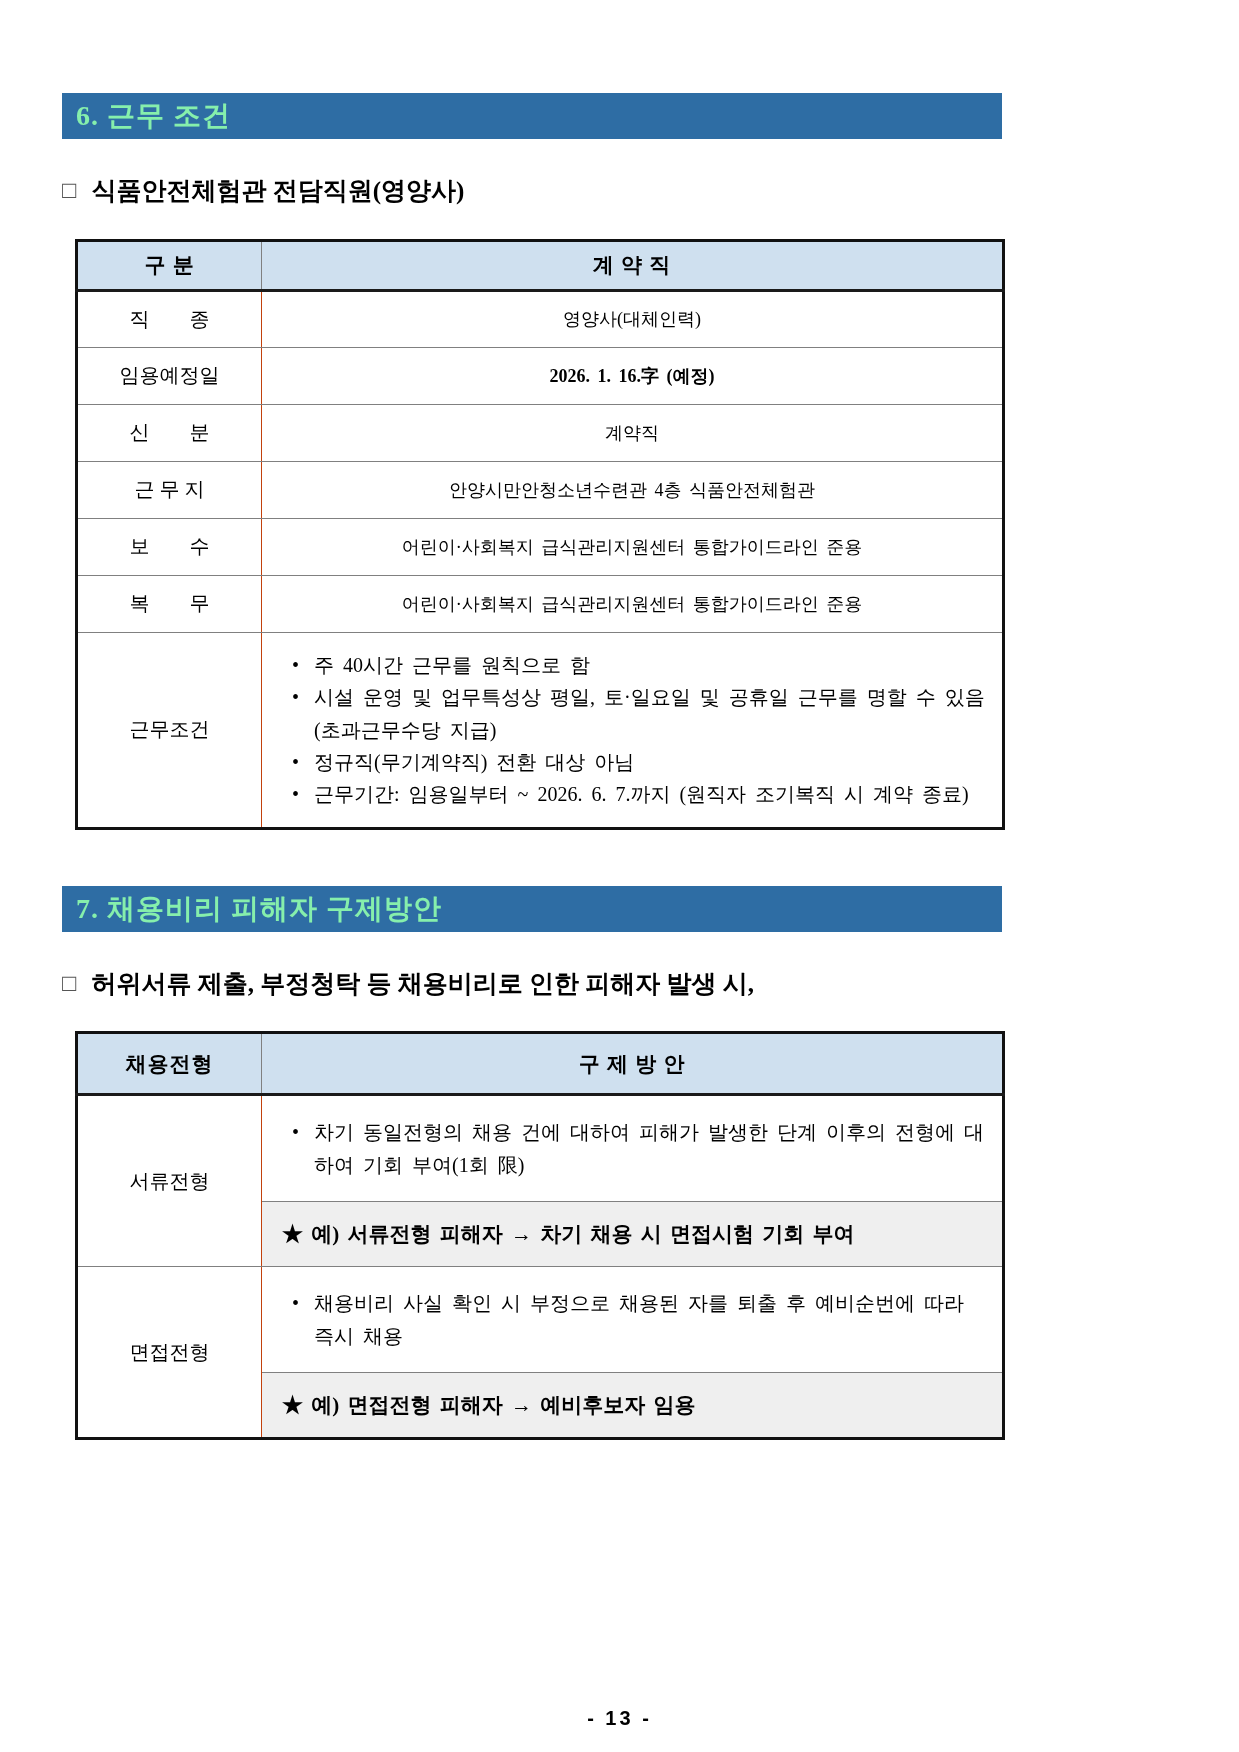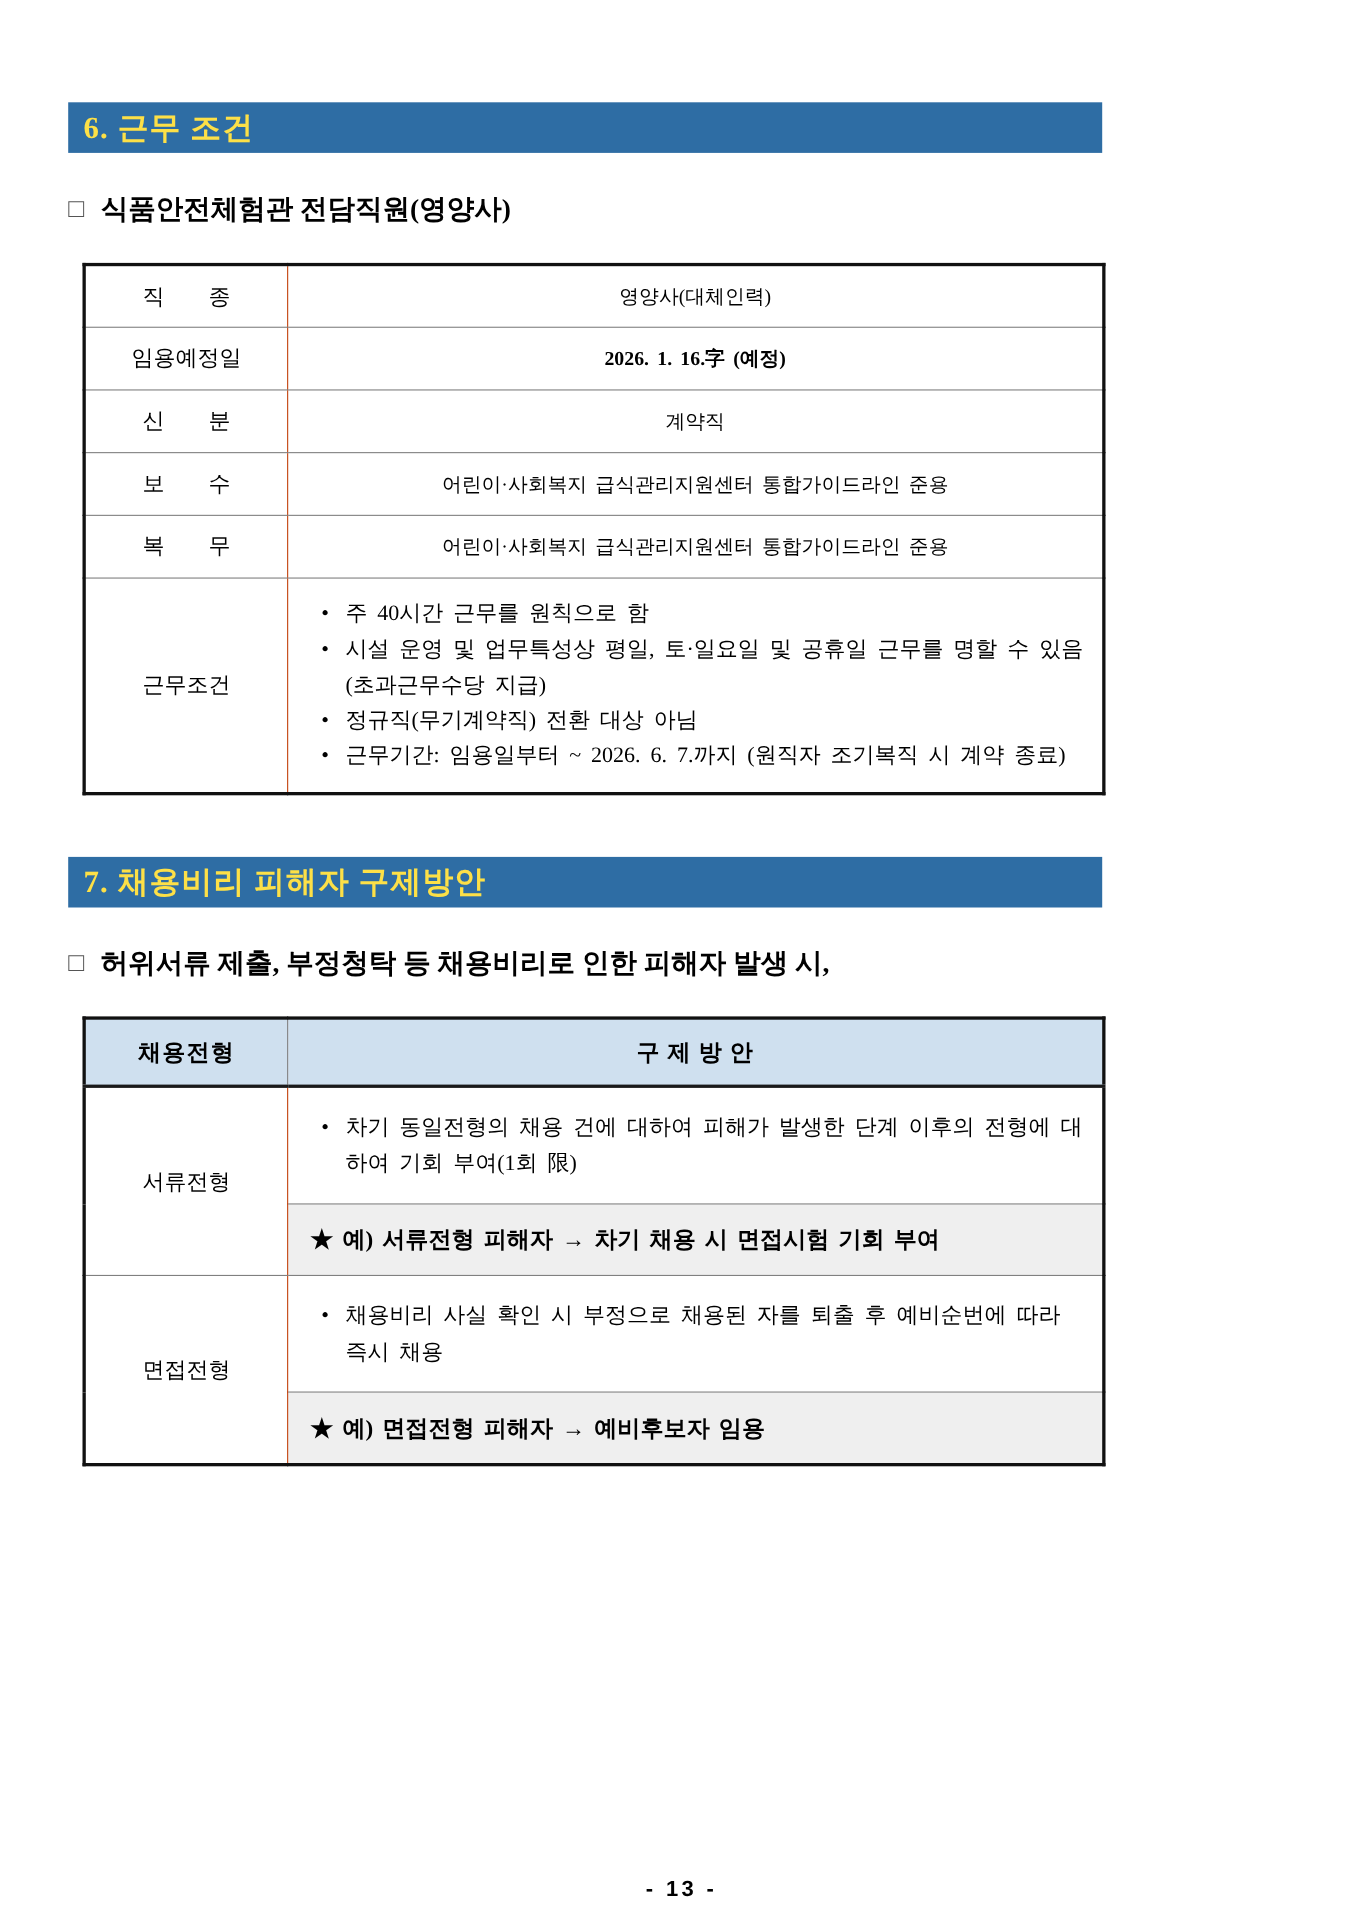--- a/index.html
+++ b/index.html
@@ -13,21 +13,21 @@
     color: #000;
   }
   .page { position: relative; width: 1239px; height: 1752px; overflow: hidden; }
 
   
   .banner {
     width: 940px;
     margin-left: 62px;
     height: 46px;
     background: #2E6DA4;
-    color: #fde047;
+    color: #86efac;
     display: flex;
     align-items: center;
     padding-left: 14px;
     font-size: 28px;
     font-weight: 600;
     letter-spacing: 1px;
   }
   .banner1 { margin-top: 93px; }
   .banner2 { margin-top: 56px; }
 
@@ -141,31 +141,39 @@
     <span class="marker">□</span>
     <span>식품안전체험관 전담직원(영양사)</span>
   </div>
 
   <table class="tbl">
     <colgroup>
         <col class="col-label">
         <col>
       </colgroup>
     <tbody>
+        <tr>
+      <th>구 분</th>
+      <th>계 약 직</th>
+    </tr>
     <tr>
       <td class="label">직　　종</td>
       <td class="value">영양사(대체인력)</td>
     </tr>
     <tr>
       <td class="label">임용예정일</td>
       <td class="value bold">2026. 1. 16.字 (예정)</td>
     </tr>
     <tr>
       <td class="label">신　　분</td>
       <td class="value">계약직</td>
+    </tr>
+    <tr>
+      <td class="label">근 무 지</td>
+      <td class="value">안양시만안청소년수련관 4층 식품안전체험관</td>
     </tr>
     <tr>
       <td class="label">보　　수</td>
       <td class="value">어린이·사회복지 급식관리지원센터 통합가이드라인 준용</td>
     </tr>
     <tr>
       <td class="label">복　　무</td>
       <td class="value">어린이·사회복지 급식관리지원센터 통합가이드라인 준용</td>
     </tr>
     <tr>

